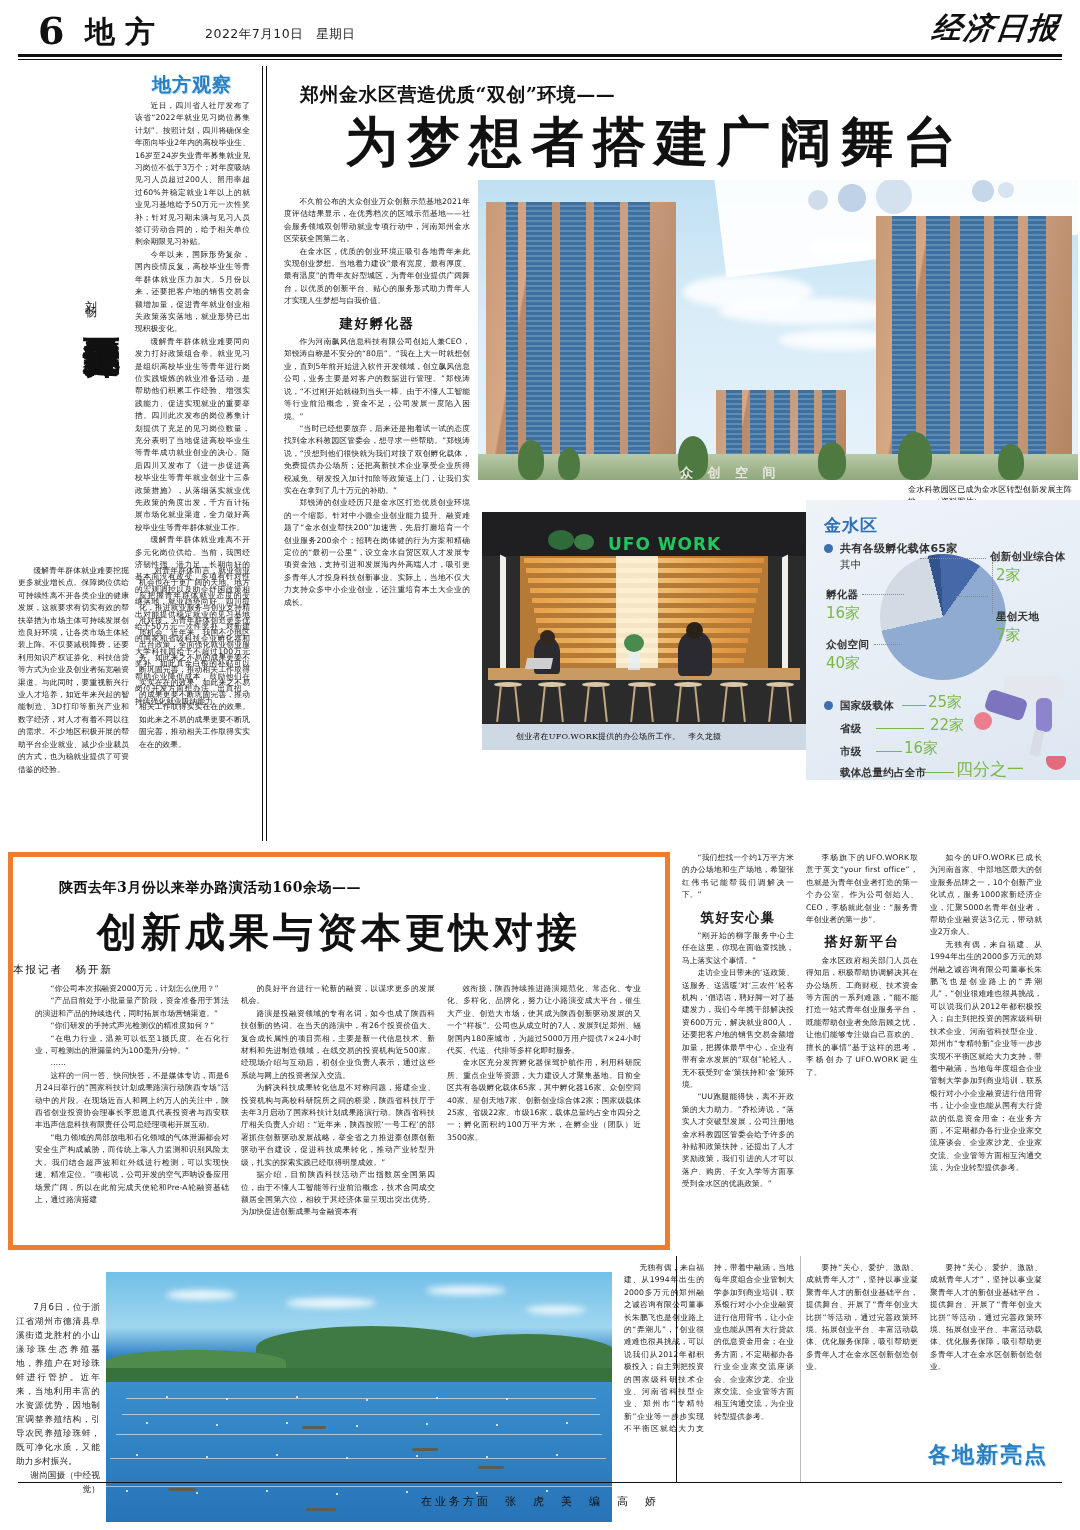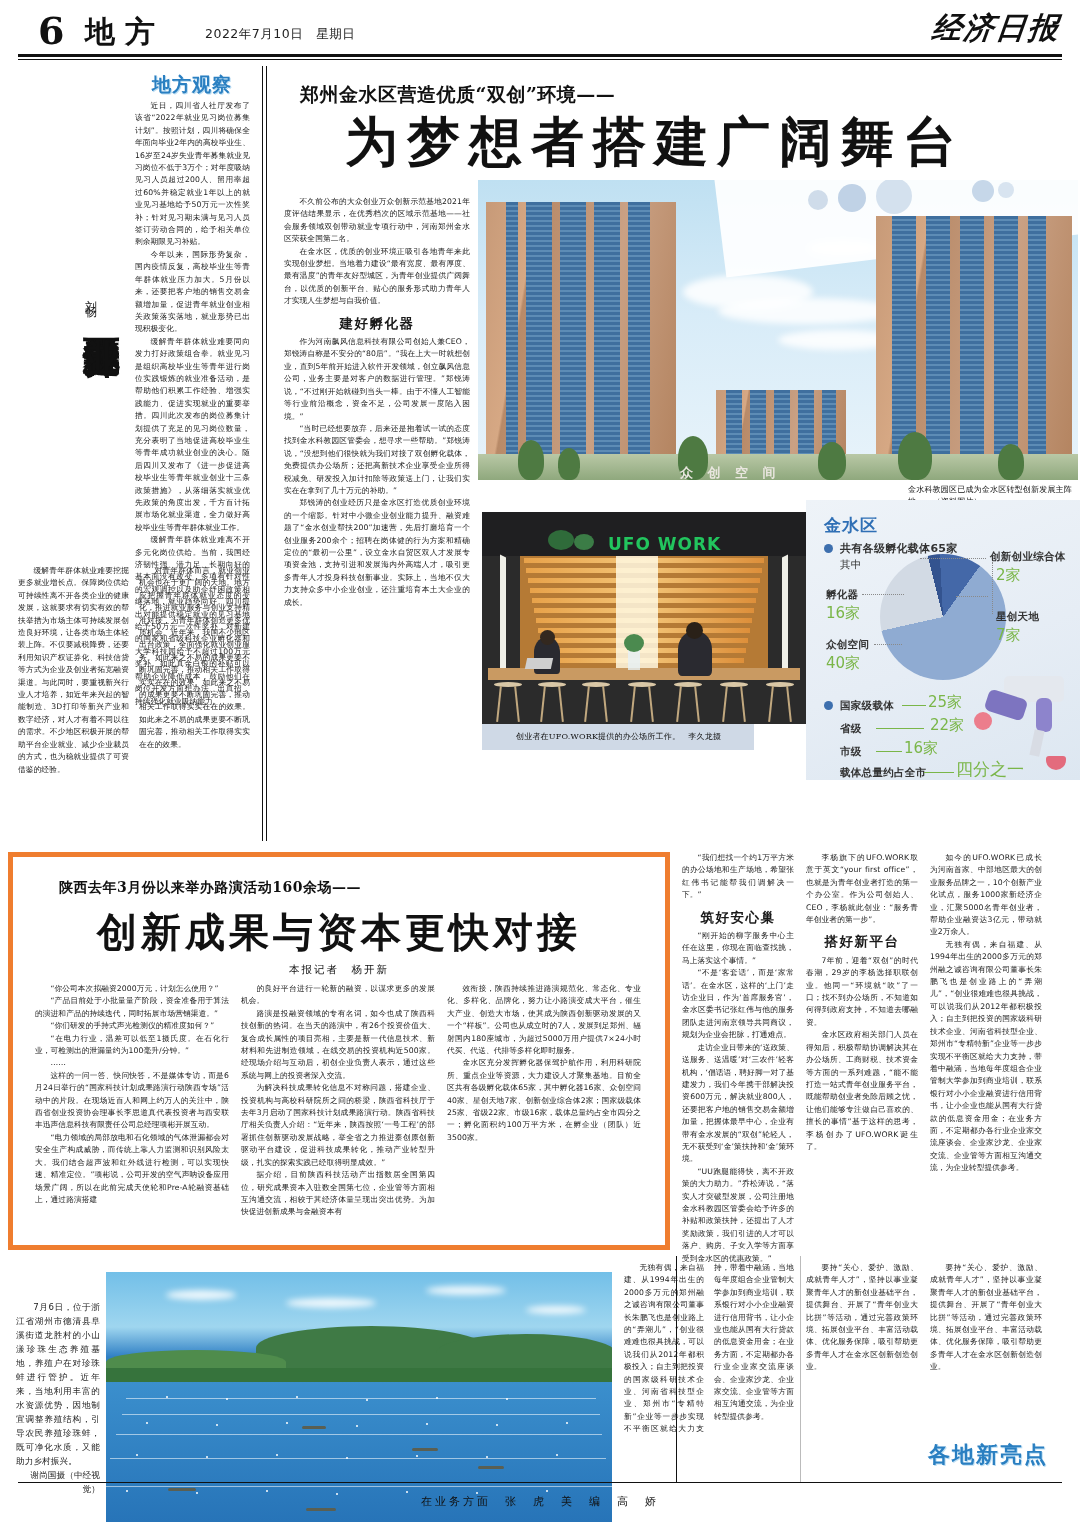--- a/index.html
+++ b/index.html
@@ -182,21 +182,21 @@
   .box-kicker {
     position:absolute; font-size:14px; font-weight:bold;
     letter-spacing:0.5px; font-family:"DejaVu Serif","Liberation Serif",serif;
   }
   .box-title {
     position:absolute; text-align:center;
     font-size:40px; font-weight:bold; letter-spacing:4px;
     font-family:"DejaVu Serif","Liberation Serif",serif;
   }
   .box-byline {
-    position:absolute; text-align:center; font-size:10.5px;
+    position:absolute; text-align:left; font-size:10.5px;
     letter-spacing:2px; font-family:"DejaVu Serif","Liberation Serif",serif;
   }
 
   
   .newhl {
     position:absolute; font-size:22px; font-weight:bold;
     color:#2a7fc1; letter-spacing:2px;
     text-shadow:1px 1px 0 #bfe0f4;
   }
   .footer-rule { position:absolute; left:18px; height:1px; background:#111; }
@@ -362,21 +362,21 @@
         <div class="seat"></div>
         <div class="leg" style="left:4px;  height:36px; transform:rotate(6deg);"></div>
         <div class="leg" style="left:22px; height:36px; transform:rotate(-6deg);"></div>
       </div>
     <div class="stool" style="left:284px; top:170px; width:28px; height:40px;">
         <div class="seat"></div>
         <div class="leg" style="left:4px;  height:36px; transform:rotate(6deg);"></div>
         <div class="leg" style="left:22px; height:36px; transform:rotate(-6deg);"></div>
       </div>
   </div>
-  <div style="position:absolute; left:482px; top:724px; width:272px; height:26px; background:#cfd9e6;">
+  <div style="position:absolute; left:482px; top:724px; width:324px; height:26px; background:#cfd9e6;">
     <div class="cap" style="left:34px; top:7px; width:280px;">创业者在UFO.WORK提供的办公场所工作。　李久龙摄</div>
   </div>
 
   <div style="position:absolute; left:680px; top:464px; font-size:13px; font-weight:bold; color:#e9e6df; letter-spacing:5px;">众 创 空 间</div>
 
   <div class="info-panel" style="left:806px; top:500px; width:274px; height:280px;">
 
     <div class="info-title" style="left:18px; top:14px;">金水区</div>
 
     <div class="bullet" style="left:18px; top:44px;"></div>
@@ -455,42 +455,40 @@
       <p>“在电力行业，温差可以低至1摄氏度。在石化行业，可检测出的泄漏量约为100毫升/分钟。”</p>
       <p>……</p>
       <p>这样的一问一答、快问快答，不是媒体专访，而是6月24日举行的“国家科技计划成果路演行动陕西专场”活动中的片段。在现场近百人和网上约万人的关注中，陕西省创业投资协会理事长李思道真代表投资者与西安联丰迅声信息科技有限责任公司总经理项彬开展互动。</p>
       <p>“电力领域的局部放电和石化领域的气体泄漏都会对安全生产构成威胁，而传统上靠人力监测和识别风险太大。我们结合超声波和红外线进行检测，可以实现快速、精准定位。”项彬说，公司开发的空气声呐设备应用场景广阔，所以在此前完成天使轮和Pre-A轮融资基础上，通过路演搭建</p>
     </div>
 
     <div class="body-text" style="position:absolute; left:228px; top:126px; width:194px; height:258px;">
       <p>的良好平台进行一轮新的融资，以谋求更多的发展机会。</p>
       <p>路演是投融资领域的专有名词，如今也成了陕西科技创新的热词。在当天的路演中，有26个投资价值大、复合成长属性的项目亮相，主要是新一代信息技术、新材料和先进制造领域，在线交易的投资机构近500家。经现场介绍与互动后，初创企业负责人表示，通过这些系统与网上的投资者深入交流。</p>
       <p>为解决科技成果转化信息不对称问题，搭建企业、投资机构与高校科研院所之间的桥梁，陕西省科技厅于去年3月启动了国家科技计划成果路演行动。陕西省科技厅相关负责人介绍：“近年来，陕西按照‘一号工程’的部署抓住创新驱动发展战略，举全省之力推进秦创原创新驱动平台建设，促进科技成果转化，推动产业转型升级，扎实的探索实践已经取得明显成效。”</p>
-      <p>据介绍，目前陕西科技活动产出指数居全国第四位，研究成果资本入驻数全国第七位，企业管等方面相互沟通交流，相较于其经济体量呈现出突出优势。为加快促进创新成果与金融资本有</p>
+      <p>据介绍，目前陕西科技活动产出指数居全国第四位，由于不懂人工智能等行业前沿概念，技术合同成交额居全国第六位，相较于其经济体量呈现出突出优势。为加快促进创新成果与金融资本有</p>
     </div>
 
     <div class="body-text" style="position:absolute; left:434px; top:126px; width:194px; height:258px;">
       <p>效衔接，陕西持续推进路演规范化、常态化、专业化、多样化、品牌化，努力让小路演变成大平台，催生大产业、创造大市场，使其成为陕西创新驱动发展的又一个“样板”。公司也从成立时的7人，发展到足郑州、辐射国内180座城市，为超过5000万用户提供7×24小时代买、代送、代排等多样化即时服务。</p>
       <p>金水区充分发挥孵化器保驾护航作用，利用科研院所、重点企业等资源，大力建设人才聚集基地。目前全区共有各级孵化载体65家，其中孵化器16家、众创空间40家、星创天地7家、创新创业综合体2家；国家级载体25家、省级22家、市级16家，载体总量约占全市四分之一；孵化面积约100万平方米，在孵企业（团队）近3500家。</p>
     </div>
   </div>
 
   <div class="body-text" style="position:absolute; left:682px; top:852px; width:112px; height:400px;">
     <p>“我们想找一个约1万平方米的办公场地和生产场地，希望张红伟书记能帮我们调解决一下。”</p>
     <div class="subhead">筑好安心巢</div>
     <p>“刚开始的柳字服务中心主任在这里，你现在面临查找挑，马上落实这个事情。”</p>
-    <p>“不是‘客套话’，而是‘家常话’。在金水区，这样的‘上门’走访企业日，作为‘首席服务官’，金水区委书记张红伟与他的服务团队走进河南京领导共同商议，规划为企业会把脉，打通难点。</p>
     <p>走访企业日带来的‘送政策、送服务、送温暖’对‘三农件’轻客机构，‘倡话语，聘好脚一对了基建发力，我们今年携干部解决投资600万元，解决就业800人，还要把客户地的销售交易金额增加量，把握体最早中心，企业有带有金水发展的“双创”轮轻人，无不获受到‘金’策扶持和‘金’策环境。</p>
     <p>“UU跑腿能得快，离不开政策的大力助力。”乔松涛说，“落实人才突破型发展，公司注册地金水科教园区管委会给予许多的补贴和政策扶持，还提出了人才奖励政策，我们引进的人才可以落户、购房、子女入学等方面享受到金水区的优惠政策。”</p>
   </div>
 
   <div class="body-text" style="position:absolute; left:806px; top:852px; width:112px; height:400px;">
     <p>李杨旗下的UFO.WORK取意于英文“your first office”，也就是为青年创业者打造的第一个办公室。作为公司创始人、CEO，李杨就此创业：“服务青年创业者的第一步”。</p>
     <div class="subhead">搭好新平台</div>
-    <p>7年前，迎着“双创”的时代春潮，29岁的李杨选择职联创业。他同一“环境就“吹”了一口；找不到办公场所，不知道如何得到政府支持，不知道去哪融资。</p>
     <p>金水区政府相关部门人员在得知后，积极帮助协调解决其在办公场所、工商财税、技术资金等方面的一系列难题，“能不能打造一站式青年创业服务平台，既能帮助创业者免除后顾之忧，让他们能够专注做自己喜欢的、擅长的事情”基于这样的思考，李杨创办了UFO.WORK诞生了。</p>
   </div>
 
   <div class="body-text" style="position:absolute; left:930px; top:852px; width:112px; height:400px;">
     <p>如今的UFO.WORK已成长为河南首家、中部地区最大的创业服务品牌之一，10个创新产业化试点，服务1000家新经济企业，汇聚5000名青年创业者，帮助企业融资达3亿元，带动就业2万余人。</p>
     <p>无独有偶，来自福建、从1994年出生的2000多万元的郑州融之诚咨询有限公司董事长朱鹏飞也是创业路上的“弄潮儿”，“创业很难难也很具挑战，可以说我们从2012年都积极投入；自主到把投资的国家级科研技术企业、河南省科技型企业、郑州市“专精特新”企业等一步步实现不平衡区就给大力支持，带着中融涵，当地每年度组合企业管制大学参加到商业培训，联系银行对小小企业融资进行信用背书，让小企业也能从国有大行贷款的低息资金用金；在业务方面，不定期都办各行业企业家交流座谈会、企业家沙龙、企业家交流、企业管等方面相互沟通交流，为企业转型提供参考。</p>
   </div>
 
   <div class="body-text" style="position:absolute; left:16px; top:1300px; width:84px; height:210px; font-size:8.6px; line-height:14px;">
     <p>7月6日，位于浙江省湖州市德清县阜溪街道龙胜村的小山漾珍珠生态养殖基地，养殖户在对珍珠蚌进行管护。近年来，当地利用丰富的水资源优势，因地制宜调整养殖结构，引导农民养殖珍珠蚌，既可净化水质，又能助力乡村振兴。</p>

